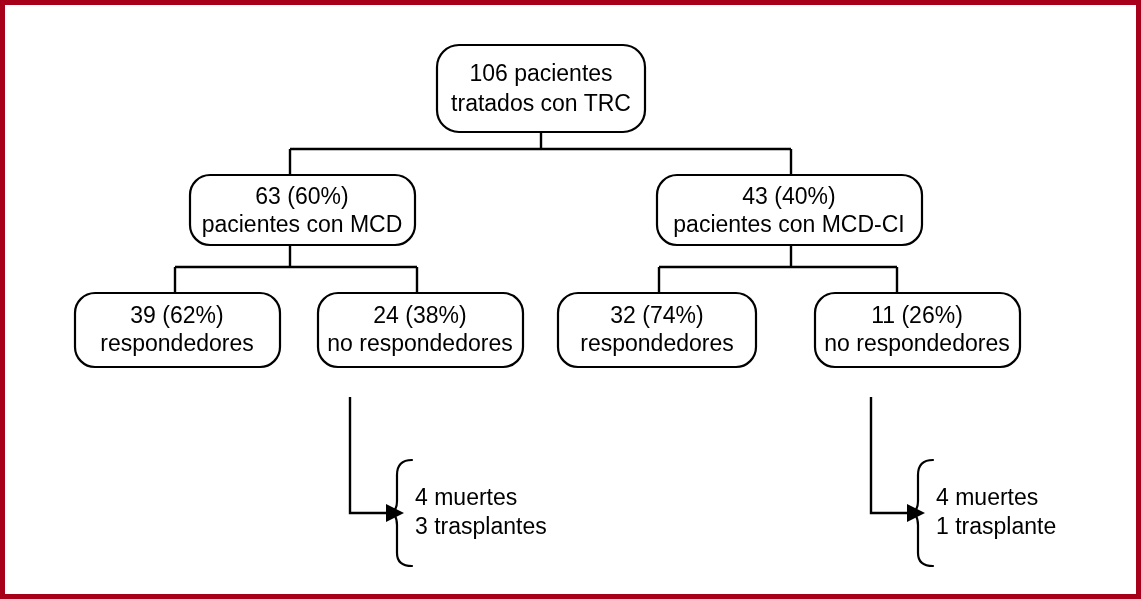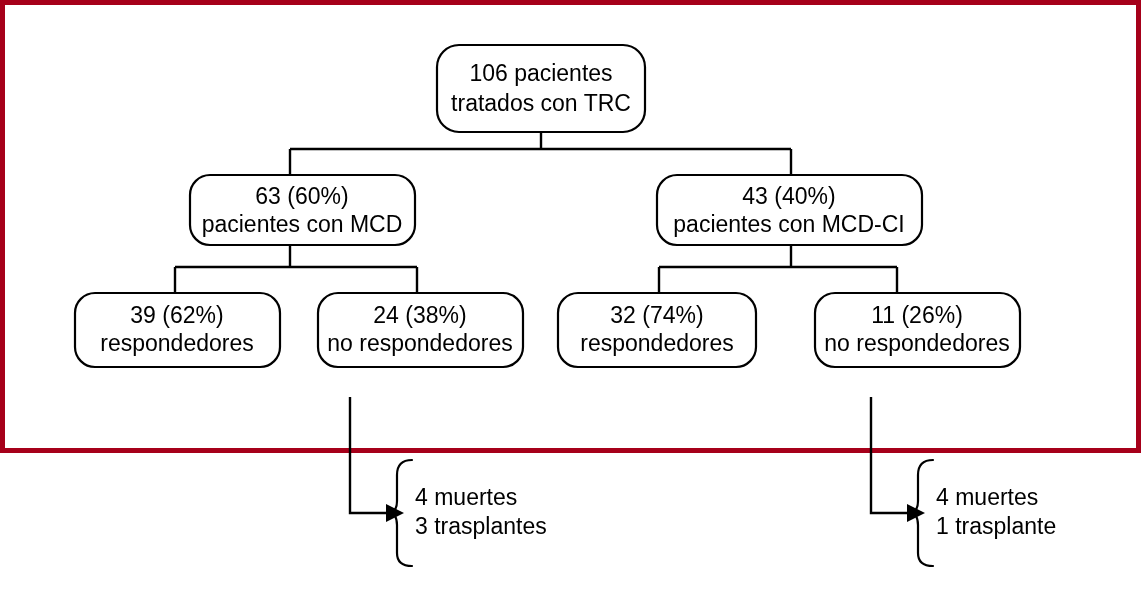--- a/index.html
+++ b/index.html
@@ -11,21 +11,21 @@
     width: 1141px;
     height: 599px;
     font-family: "Liberation Sans", sans-serif;
     overflow: hidden;
   }
   #figure-frame {
     position: absolute;
     left: 0;
     top: 0;
     width: 1141px;
-    height: 453px;
+    height: 599px;
     box-sizing: border-box;
     border: 5px solid #a6001a;
     background: #ffffff;
   }
   svg.flow {
     display: block;
     width: 1141px;
     height: 599px;
   }
   .node-box {

